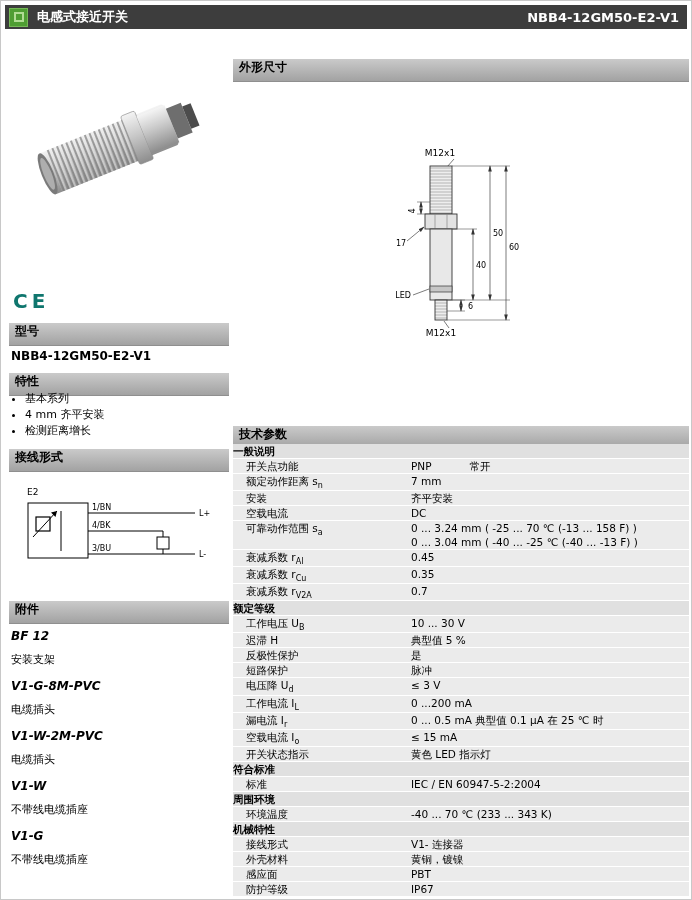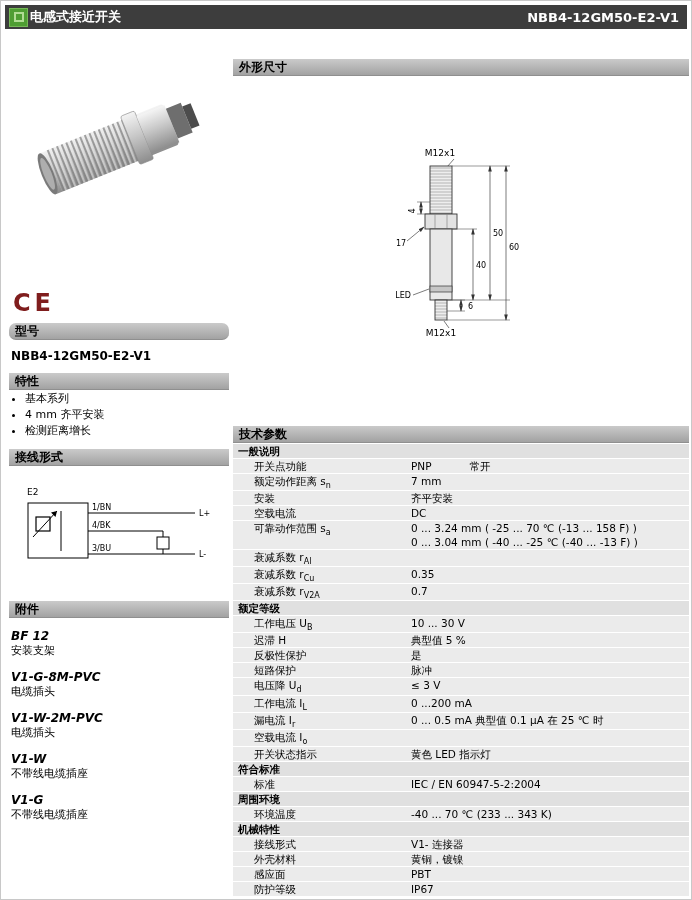--- a/index.html
+++ b/index.html
@@ -7,53 +7,53 @@
     width:692px;height:900px;position:relative;background:#fff;
     font-family:"DejaVu Sans","Liberation Sans",sans-serif;
     font-size:11px;color:#000;overflow:hidden;
   }
   .page{position:absolute;inset:0;border:1px solid #c8c8c8;box-sizing:border-box;background:#fff;}
 
   
   .topbar{position:absolute;left:4px;top:4px;right:4px;height:24px;background:#3d3d3d;display:flex;align-items:center;}
   .logo{width:17px;height:17px;margin-left:4px;background:#4f9e33;border:1px solid #76b857;display:flex;align-items:center;justify-content:center;flex:none;}
   .logo-inner{width:6px;height:6px;border:2px solid #b2dc95;}
-  .doc-title{color:#fff;font-weight:bold;font-size:13px;margin-left:2px;}
+  .doc-title{color:#fff;font-weight:bold;font-size:13px;margin-left:9px;}
   .part-no{color:#fff;font-weight:bold;font-size:13px;margin-left:auto;margin-right:8px;}
 
   
   .leftcol{position:absolute;left:8px;top:34px;width:220px;height:860px;}
   .rightcol{position:absolute;left:232px;top:34px;width:456px;height:860px;}
 
-  .secbar{height:17px;line-height:17px;font-weight:bold;font-size:12px;padding-left:6px;
+  .secbar{height:23px;line-height:17px;font-weight:bold;font-size:12px;padding-left:6px;
     background:linear-gradient(#cacaca,#a2a2a2);border-bottom:1px solid #8f8f8f;box-sizing:border-box;}
 
   
   .photo{position:absolute;top:10px;left:0;}
-  .ce{position:absolute;top:254px;left:4px;font-size:24px;font-weight:bold;letter-spacing:4px;color:#7f1d1d;}
-  .bar-model{position:absolute;top:288px;left:0;right:0;border-radius:7px;}
+  .ce{position:absolute;top:254px;left:4px;font-size:20px;font-weight:bold;letter-spacing:4px;color:#0f766e;}
+  .bar-model{position:absolute;top:288px;left:0;right:0;}
   .model-text{position:absolute;top:314px;left:2px;font-weight:bold;font-size:12px;}
   .bar-features{position:absolute;top:338px;left:0;right:0;}
   .features-list{position:absolute;top:356px;left:2px;margin:0;padding-left:14px;line-height:16px;font-size:11px;}
   .bar-conn{position:absolute;top:414px;left:0;right:0;}
   .wiring{position:absolute;top:438px;left:4px;}
   .bar-acc{position:absolute;top:566px;left:0;right:0;}
   .acc-list{position:absolute;top:582px;left:2px;right:0;}
   .acc-name{font-weight:bold;font-size:12px;margin-top:12px;font-style:italic;}
-  .acc-desc{font-size:11px;}
+  .acc-desc{font-size:11px;margin-top:9px;}
 
   
   .bar-dim{position:absolute;top:24px;left:0;right:0;}
   .drawing{position:absolute;top:41px;left:0;}
   .bar-tech{position:absolute;top:391px;left:0;right:0;}
   .tech-table{position:absolute;top:409px;left:0;right:0;}
 
   .trow{display:flex;background:#ebebeb;margin-bottom:1px;font-size:10.5px;line-height:14px;align-items:flex-start;}
-  .trow.thead{font-weight:bold;background:#e0e0e0;padding-left:5px;display:block;}
-  .tlabel{flex:0 0 178px;padding-left:21px;box-sizing:border-box;}
+  .trow.thead{font-weight:bold;background:#e0e0e0;display:block;}
+  .tlabel{flex:0 0 178px;padding-left:13px;box-sizing:border-box;}
   .tvalue{flex:1;}
   .tvalue .vcol2{margin-left:38px;}
   sub{font-size:8px;line-height:1;}
 
   svg text{font-family:"DejaVu Sans","Liberation Sans",sans-serif;}
 </style>
 </head>
 <body>
 
 <div class="page">
@@ -228,20 +228,21 @@
         </div>
         <div class="trow">
           <div class="tlabel">可靠动作范围 s<sub>a</sub></div>
           <div class="tvalue">
             <div>0 ... 3.24 mm ( -25 ... 70 ℃ (-13 ... 158 F) )</div>
             <div>0 ... 3.04 mm ( -40 ... -25 ℃ (-40 ... -13 F) )</div>
           </div>
         </div>
         <div class="trow">
           <div class="tlabel">衰减系数 r<sub>Al</sub></div>
+          <div class="tvalue">0.45</div>
         </div>
         <div class="trow">
           <div class="tlabel">衰减系数 r<sub>Cu</sub></div>
           <div class="tvalue">0.35</div>
         </div>
         <div class="trow">
           <div class="tlabel">衰减系数 r<sub>V2A</sub></div>
           <div class="tvalue">0.7</div>
         </div>
         <div class="trow thead">额定等级</div>
@@ -268,20 +269,21 @@
         <div class="trow">
           <div class="tlabel">工作电流 I<sub>L</sub></div>
           <div class="tvalue">0 ...200 mA</div>
         </div>
         <div class="trow">
           <div class="tlabel">漏电流 I<sub>r</sub></div>
           <div class="tvalue">0 ... 0.5 mA 典型值 0.1 μA 在 25 ℃ 时</div>
         </div>
         <div class="trow">
           <div class="tlabel">空载电流 I<sub>o</sub></div>
+          <div class="tvalue">≤ 15 mA</div>
         </div>
         <div class="trow">
           <div class="tlabel">开关状态指示</div>
           <div class="tvalue">黄色 LED 指示灯</div>
         </div>
         <div class="trow thead">符合标准</div>
         <div class="trow">
           <div class="tlabel">标准</div>
           <div class="tvalue">IEC / EN 60947-5-2:2004</div>
         </div>

